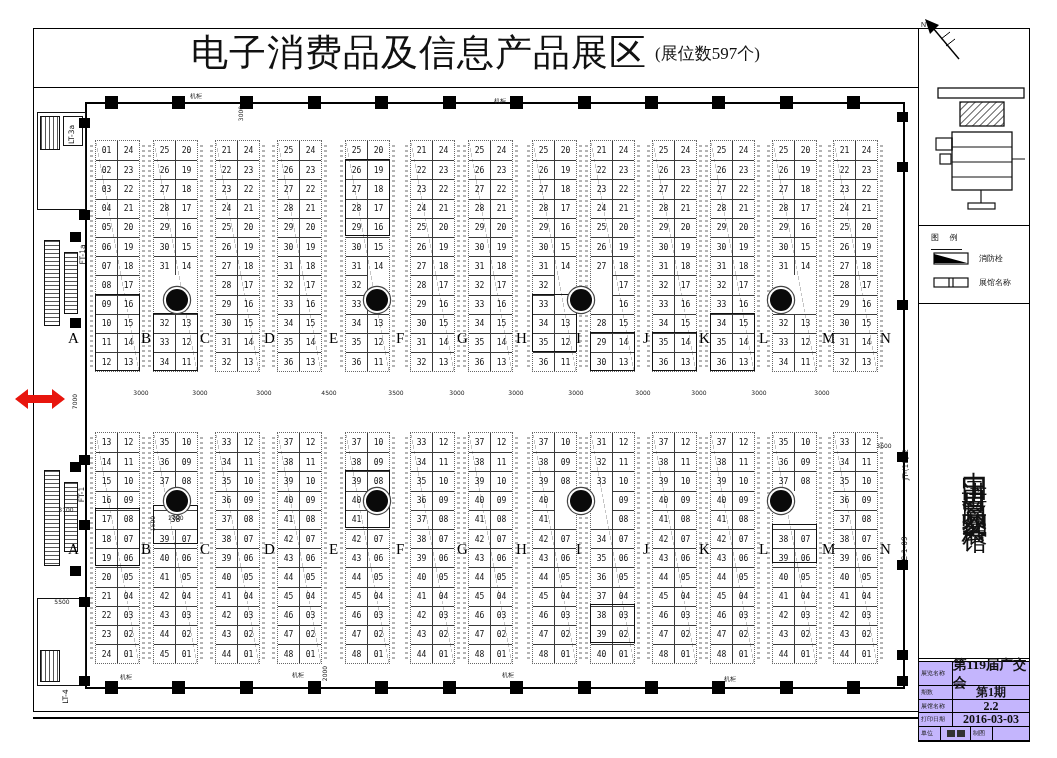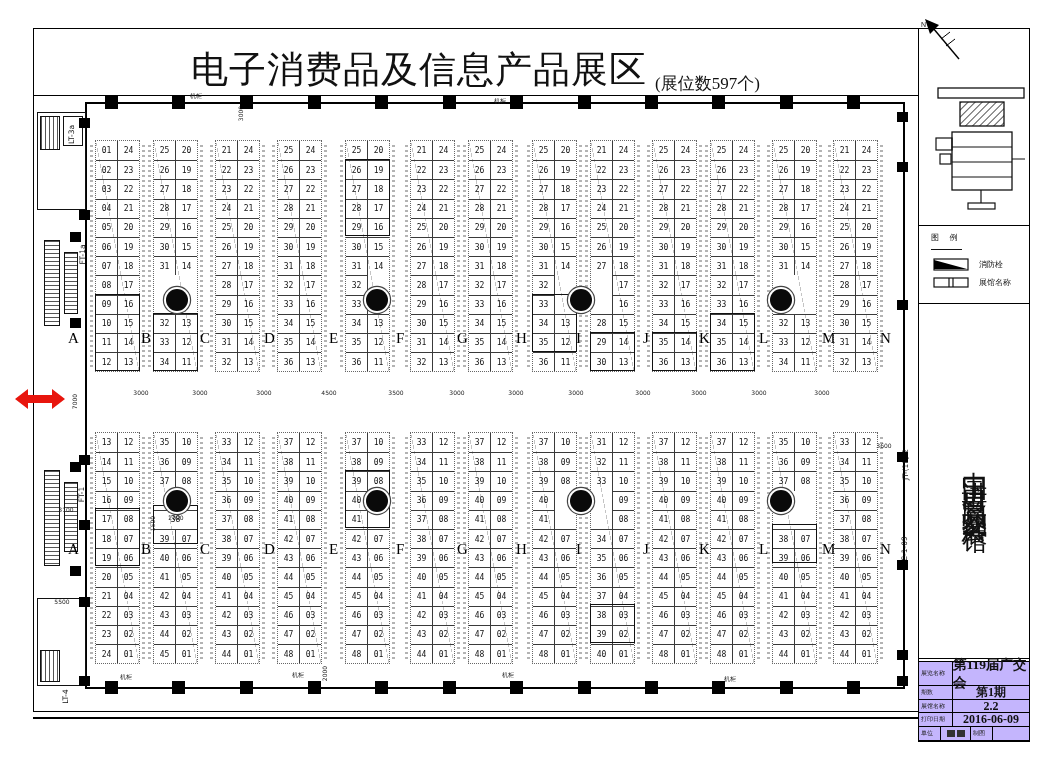--- a/index.html
+++ b/index.html
@@ -1,21 +1,21 @@
 <!DOCTYPE html>
 <html><head>
 <meta charset="utf-8">
 <style>
 *{margin:0;padding:0;box-sizing:border-box}
 html,body{width:1057px;height:758px;background:#fff;overflow:hidden;
  font-family:"Liberation Sans",sans-serif;color:#111;position:relative}
 
 #frame{position:absolute;left:33px;top:28px;width:997px;height:684px;border:1.5px solid #000}
-#titlebar{position:absolute;left:33px;top:28px;width:885px;height:68px;border-bottom:1.5px solid #000;
- display:flex;align-items:flex-end;justify-content:center;gap:8px;white-space:nowrap}
+#titlebar{position:absolute;left:33px;top:28px;width:885px;height:60px;border-bottom:1.5px solid #000;
+ display:flex;align-items:flex-start;justify-content:center;gap:8px;white-space:nowrap}
 .t-main{font:400 37px "Liberation Serif",serif;letter-spacing:1px}
 .t-sub{font:400 17px "Liberation Serif",serif;margin-top:14px}
 .t-suffix{font:400 30px "Liberation Serif",serif;margin-top:2px}
 
 .wall{position:absolute;background:#000}
 
 .block{position:absolute;width:45px;border:1px dotted #666;
  background:linear-gradient(to right top,transparent 49.4%,#c4c4c4 49.4%,#c4c4c4 50.2%,transparent 50.2%)}
 .block::before,.block::after{content:"";position:absolute;top:4px;bottom:4px;width:3px;
  background:repeating-linear-gradient(180deg,#9a9a9a 0 2px,transparent 2px 5px);opacity:.75}
@@ -1528,21 +1528,21 @@
       <line x1="17" y1="92" x2="77" y2="92" stroke="#111" stroke-width="1"></line>
       <rect x="1" y="53" width="16" height="12" fill="none" stroke="#111" stroke-width="1.2"></rect>
       <rect x="5" y="69" width="11" height="10" fill="none" stroke="#111" stroke-width="1.2"></rect>
       <line x1="77" y1="74" x2="90" y2="74" stroke="#111" stroke-width="1"></line>
       <line x1="46" y1="105" x2="46" y2="118" stroke="#111" stroke-width="1.2"></line>
       <rect x="33" y="118" width="27" height="6" fill="none" stroke="#111" stroke-width="1.2"></rect>
     </svg>
   </div>
   <div id="sec-legend" class="psec">
     <div class="lg-head">图 例</div>
-    <div class="lg-item" style="top:32px">
+    <div class="lg-item" style="top:26px">
       <svg width="36" height="13" viewBox="0 0 36 13">
         <rect x="1" y="1" width="34" height="11" fill="#fff" stroke="#111" stroke-width="1.2"></rect>
         <polygon points="1,2 34,11 1,11" fill="#000"></polygon>
       </svg>
       <span class="lg-label">消防栓</span>
     </div>
     <div class="lg-item" style="top:50px">
       <svg width="36" height="13" viewBox="0 0 36 13">
         <rect x="1" y="2" width="34" height="9" fill="#fff" stroke="#111" stroke-width="1.2"></rect>
         <line x1="16" y1="2" x2="16" y2="11" stroke="#111" stroke-width="1.2"></line>
@@ -1562,21 +1562,21 @@
     <div class="trow" style="height:14px">
       <div class="tlab">期数</div>
       <div class="tval">第1期</div>
     </div>
     <div class="trow" style="height:13px">
       <div class="tlab">展馆名称</div>
       <div class="tval">2.2</div>
     </div>
     <div class="trow" style="height:14px">
       <div class="tlab">打印日期</div>
-      <div class="tval">2016-06-09</div>
+      <div class="tval">2016-03-03</div>
     </div>
     <div class="trow footer" style="height:15px;border-bottom:1px solid #000">
       <div class="tlab" style="width:22px">单位</div>
       <div class="stampbox">
           <div class="stamp"></div>
           <div class="stamp"></div>
         </div>
       <div class="tlab" style="width:22px">制图</div>
       <div style="flex:1"></div>
     </div>

